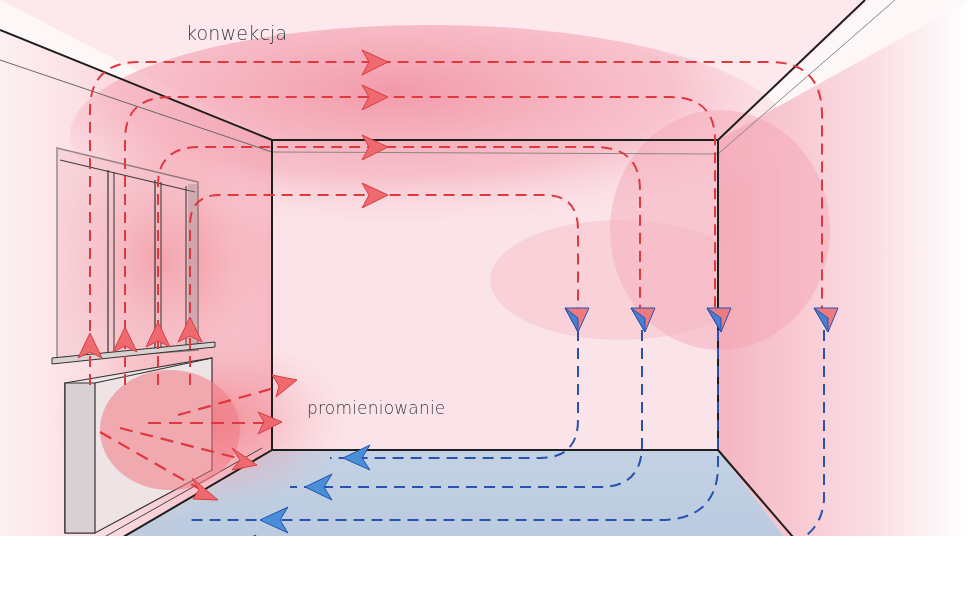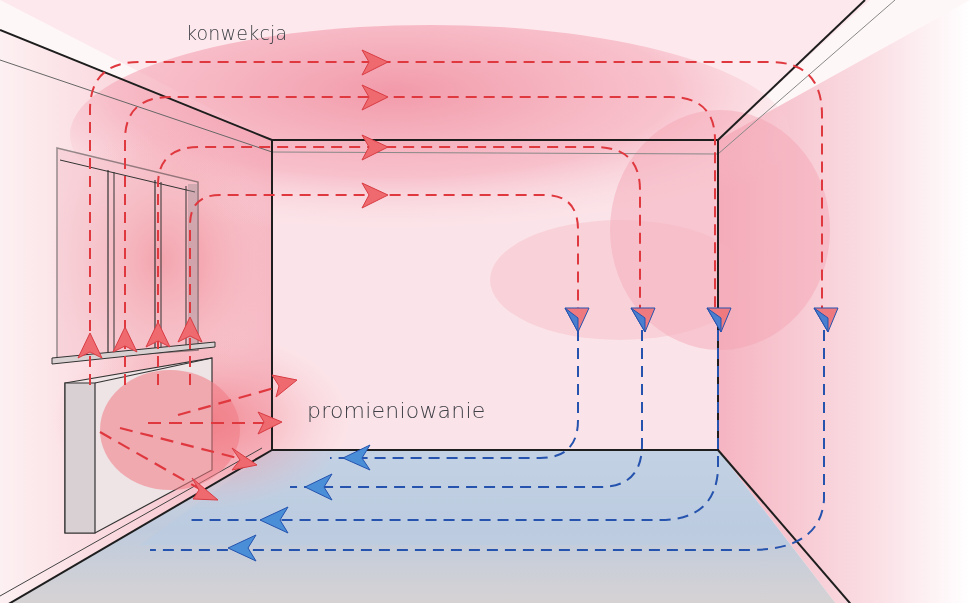--- a/index.html
+++ b/index.html
@@ -1,20 +1,20 @@
 <!DOCTYPE html>
 <html><head>
 <meta charset="utf-8">
 <style>
   html, body { margin:0; padding:0; background:#fff; }
-  #stage { position:relative; width:970px; height:603px; overflow:hidden; background:#fdf3f5; }
+  #stage { position:relative; width:970px; height:536px; overflow:hidden; background:#fdf3f5; }
   svg { position:absolute; left:0; top:0; }
   .label { position:absolute; font-family:"DejaVu Sans", sans-serif; color:#3f4147; font-weight:300; letter-spacing:0.2px; }
   #lbl-conv { left:186px; top:22px; font-size:19px; }
-  #lbl-rad { left:307px; top:398px; font-size:22px; }
+  #lbl-rad { left:307px; top:398px; font-size:17px; }
 </style>
 </head>
 <body>
 
 <div id="stage">
 <svg width="970" height="609" viewBox="0 0 970 609" xmlns="http://www.w3.org/2000/svg">
   <defs>
     <radialGradient id="gCeil" cx="45%" cy="30%" r="65%">
       <stop offset="0" stop-color="#f08c9e" stop-opacity="0.85"></stop>
       <stop offset="0.6" stop-color="#f5a9b8" stop-opacity="0.6"></stop>

